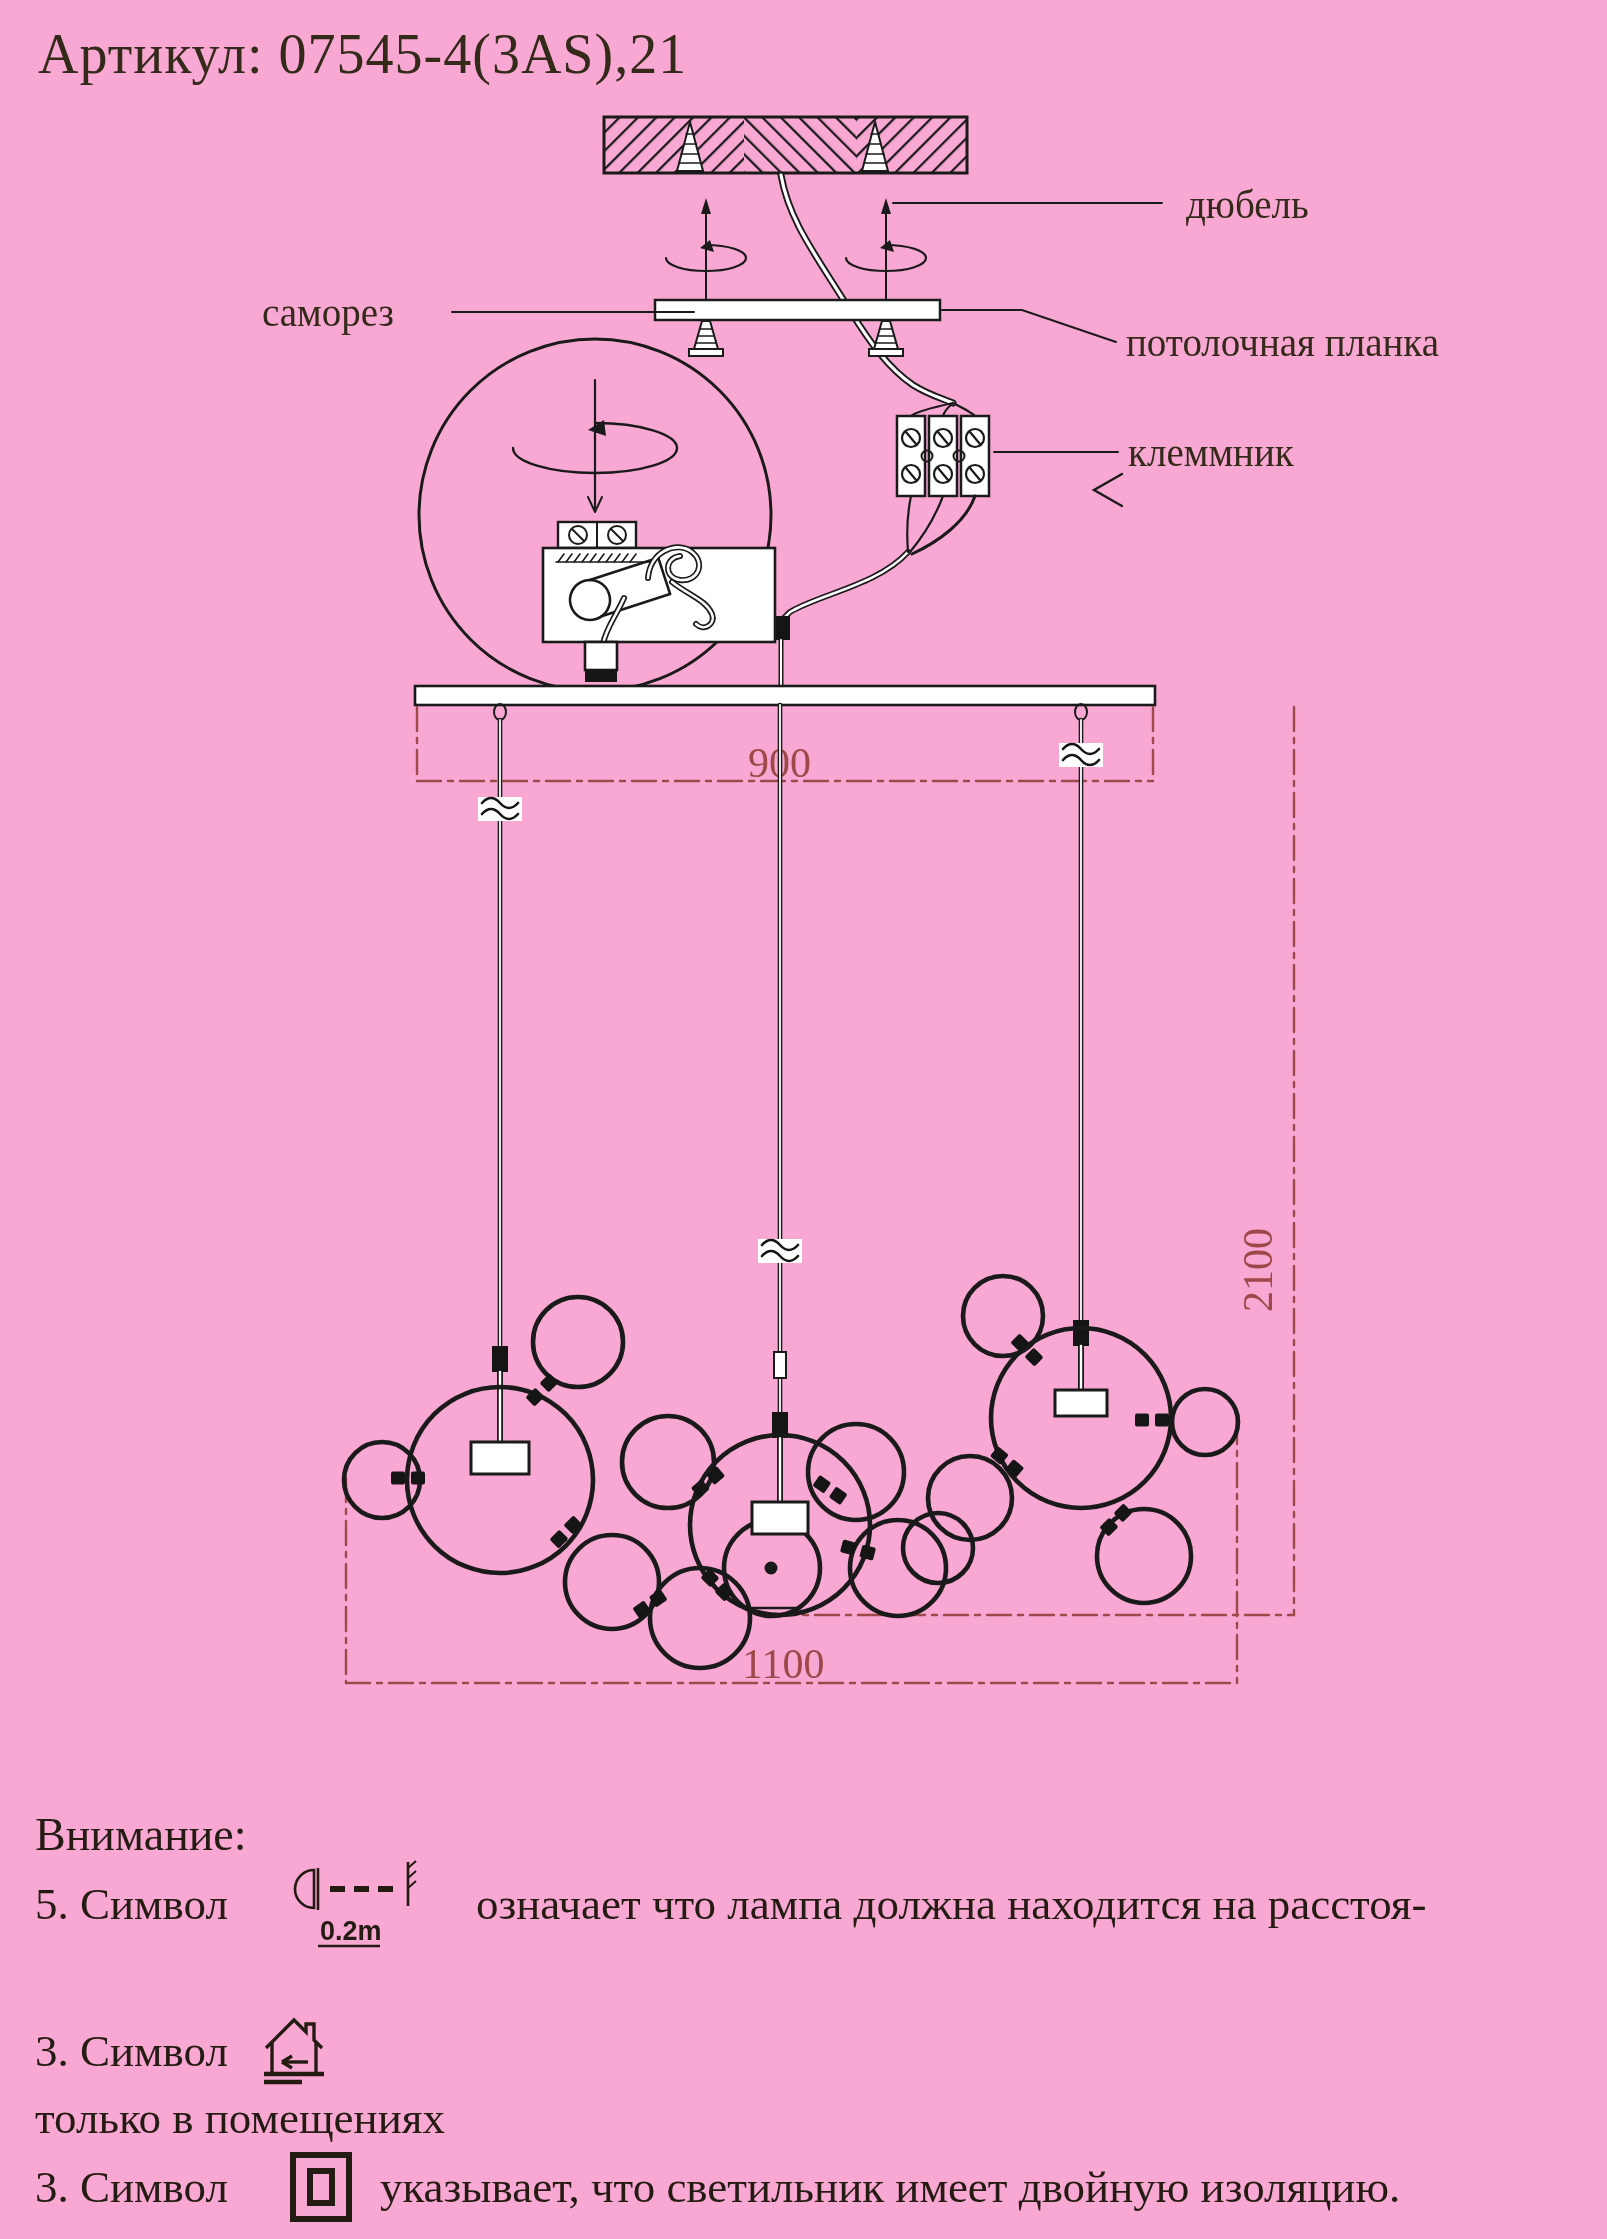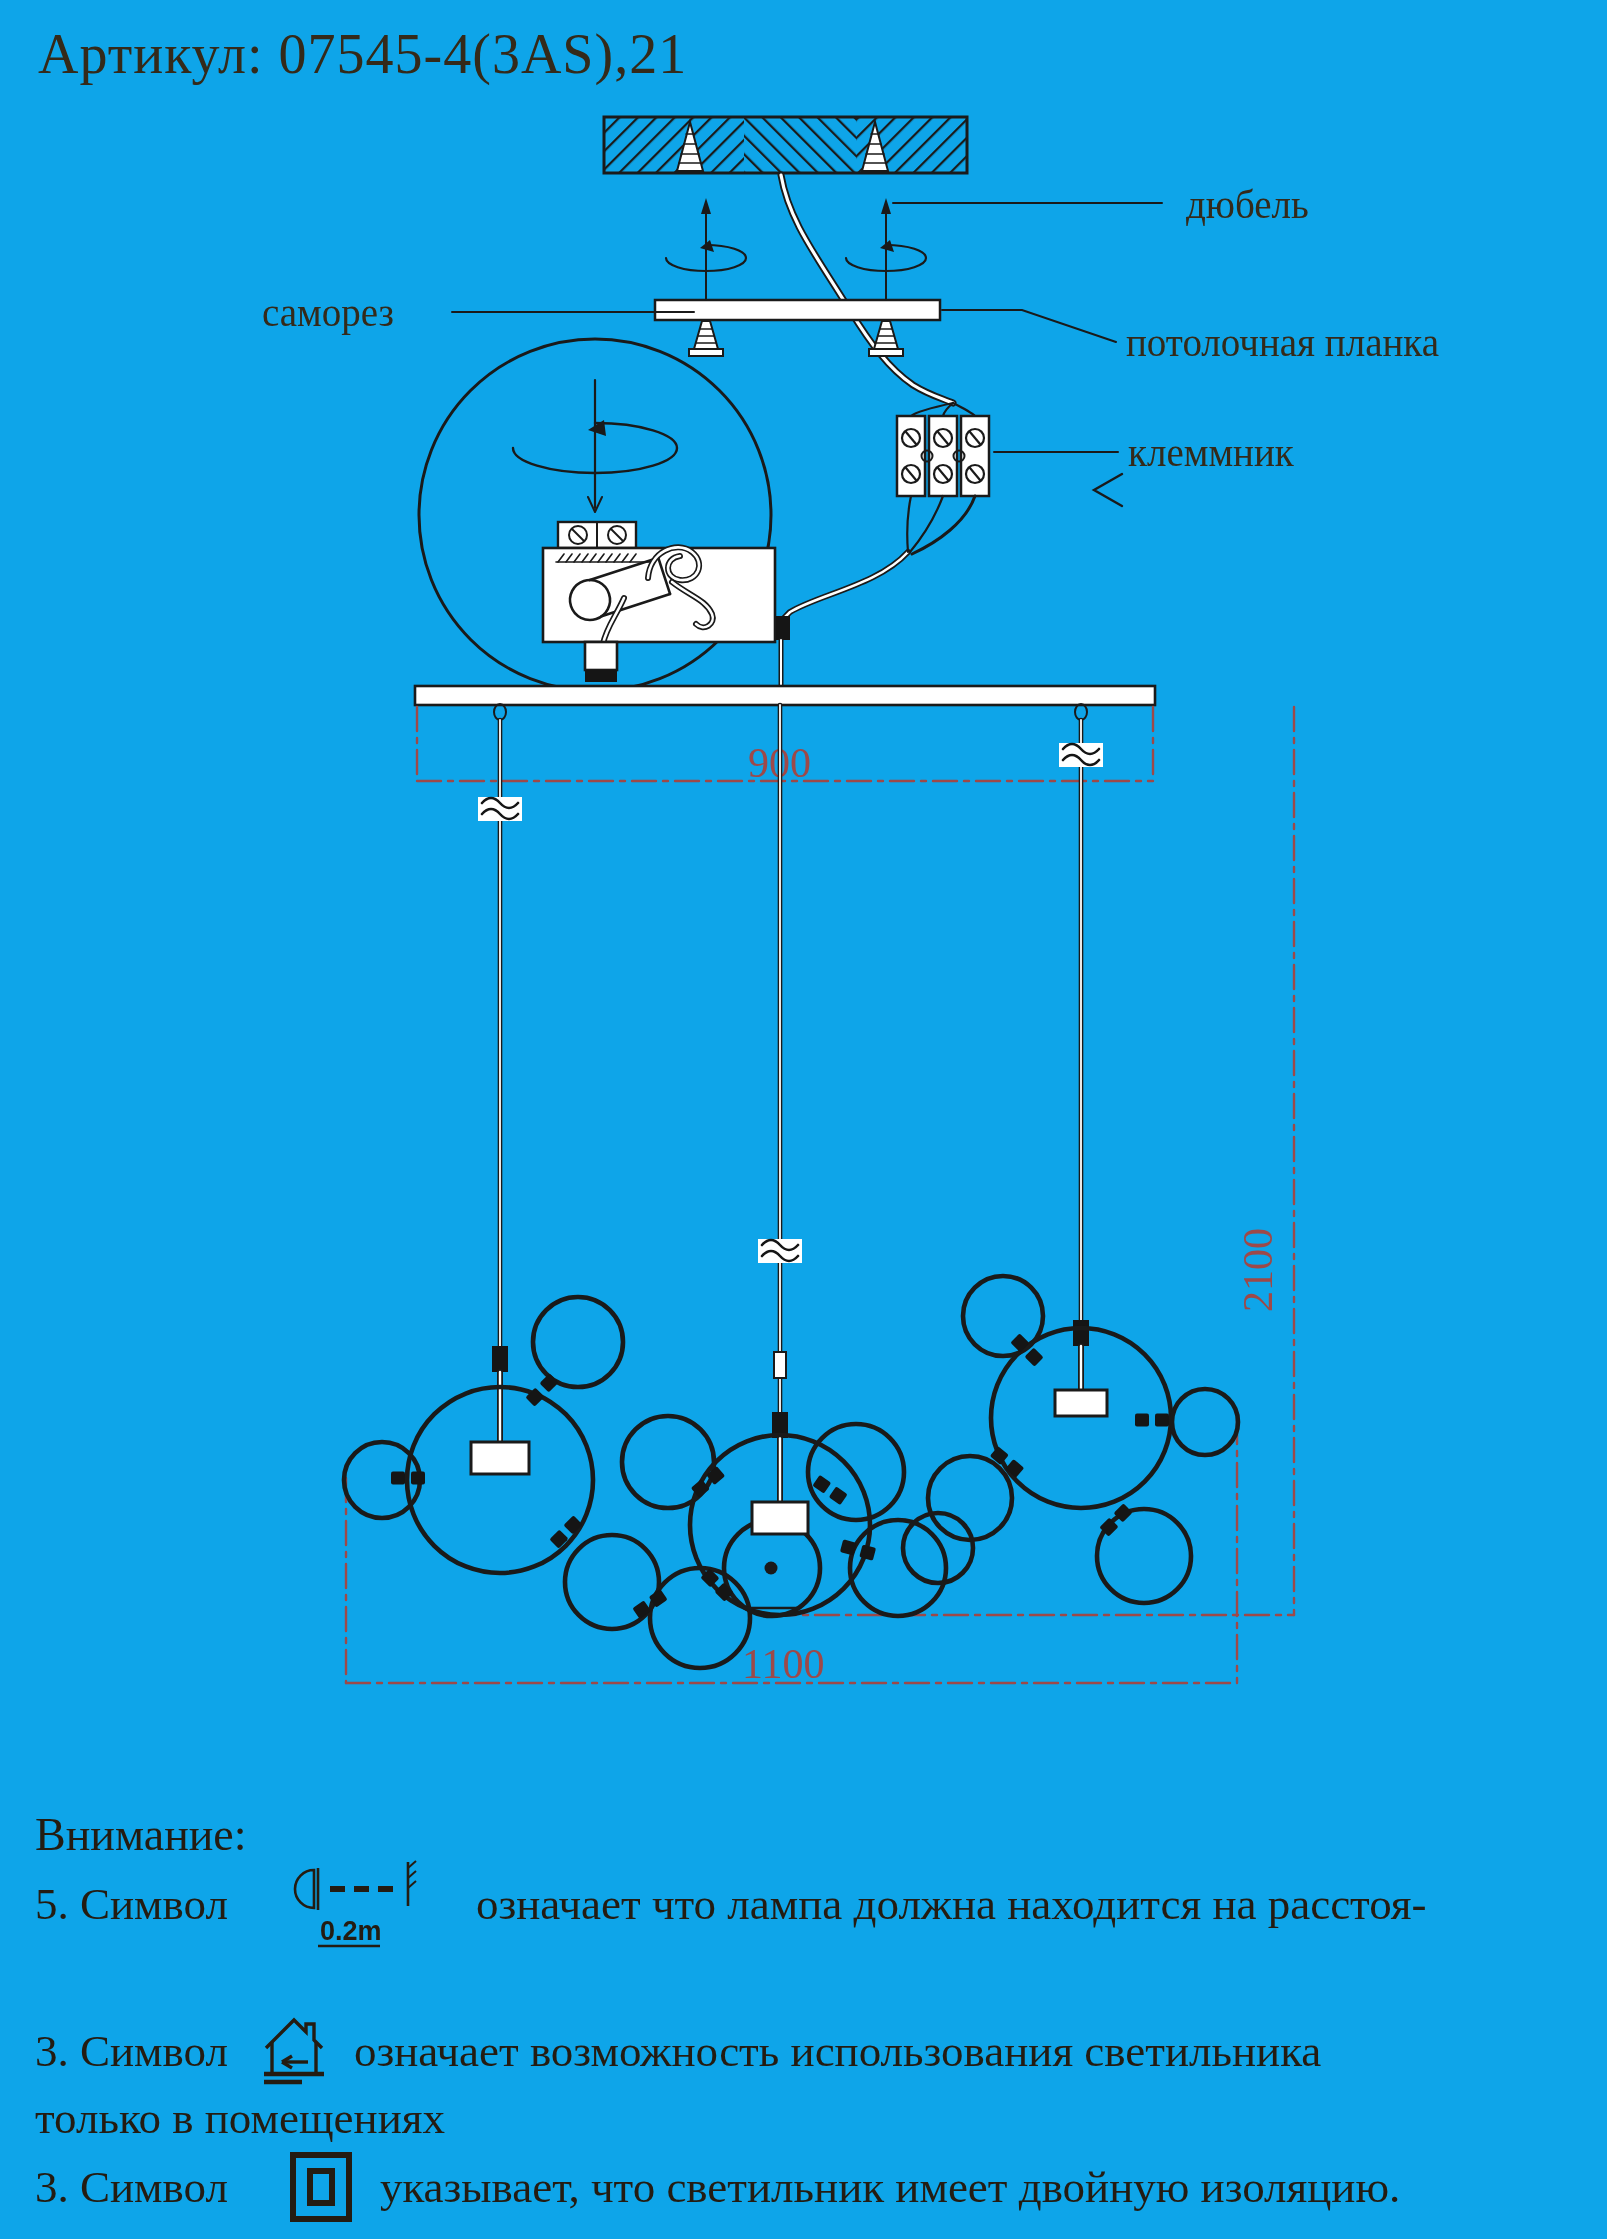--- a/index.html
+++ b/index.html
@@ -1,16 +1,16 @@
 <!DOCTYPE html>
 <html><head>
 <meta charset="utf-8">
 <style>
   html,body{margin:0;padding:0;background:#ffffff;}
-  .page{position:relative;width:1607px;height:2239px;background:#0ea5e9;overflow:hidden;
+  .page{position:relative;width:1607px;height:2239px;background:#f9a8d4;overflow:hidden;
         font-family:"Liberation Serif", serif;color:#241c12;}
   .title{position:absolute;left:38px;top:22px;font-size:56px;font-weight:400;color:#342a1a;letter-spacing:1px;}
   svg text{font-family:"Liberation Serif", serif;}
   .lbl{font-size:39px;fill:#342a1a;}
   .dim{font-size:42px;fill:#9d4949;}
   .notes{position:absolute;left:0;top:0;width:1607px;height:2239px;font-size:45px;color:#241c12;}
   .nline{position:absolute;left:35px;white-space:nowrap;display:flex;align-items:center;}
   .nline .sym{flex:0 0 auto;}
   .heading{font-size:46px;font-family:Liberation Serif, serif;}
 </style>
@@ -273,21 +273,20 @@
       <span>3. Символ</span>
       <svg class="sym" width="76" height="78" viewBox="0 0 76 78" style="margin:0 22px 0 28px;" fill="none" stroke="#241c12" stroke-width="3.4">
         <path d="M10 36 L38 8 L50 20 L50 12 L58 12 L58 28 L66 36"></path>
         <line x1="16" y1="30" x2="16" y2="62"></line>
         <line x1="60" y1="30" x2="60" y2="62"></line>
         <line x1="8" y1="62" x2="68" y2="62" stroke-width="4.5"></line>
         <line x1="8" y1="70" x2="46" y2="70" stroke-width="4.5"></line>
         <line x1="52" y1="50" x2="26" y2="50"></line>
         <path d="M26 50 L36 44 M26 50 L36 56"></path>
       </svg>
-      <span>означает возможность использования светильника</span>
     </div>
 
     <div class="nline" style="top:2092px;">только в помещениях</div>
 
     <div class="nline" style="top:2150px;">
       <span>3. Символ</span>
       <svg class="sym" width="66" height="74" viewBox="0 0 66 74" style="margin:0 26px 0 60px;" fill="none" stroke="#241c12">
         <rect x="5" y="5" width="56" height="64" stroke-width="6"></rect>
         <rect x="22" y="21" width="22" height="32" stroke-width="6"></rect>
       </svg>

